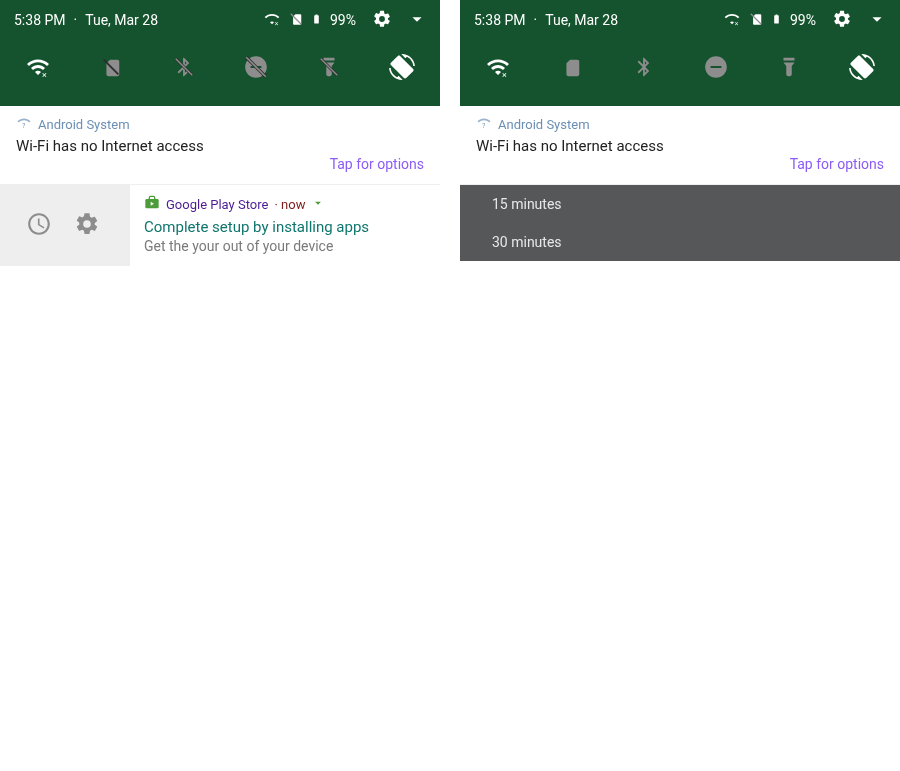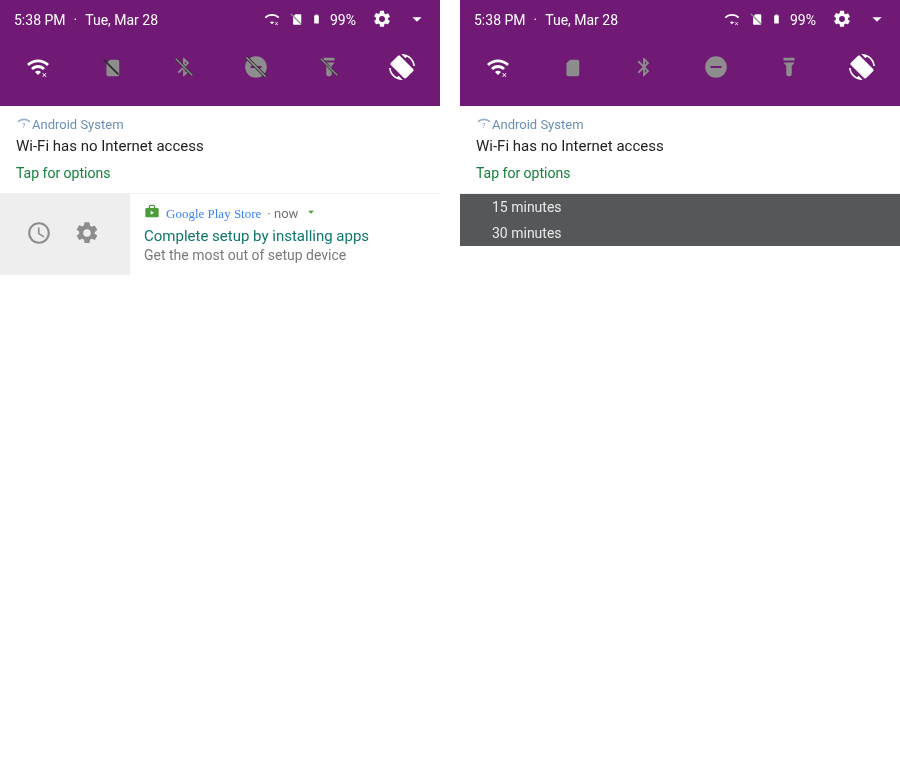--- a/index.html
+++ b/index.html
@@ -13,21 +13,21 @@
   .phone {
     width: 440px;
     height: 771px;
     background: #fff;
     position: relative;
     overflow: hidden;
   }
   .gap { width: 20px; height: 771px; background: #fff; }
   
   .status-panel {
-    background: #701a75;
+    background: #14532d;
     color: #fff;
   }
   .statusbar {
     display: flex;
     align-items: center;
     padding: 6px 12px 6px 14px;
     font-size: 14px;
     gap: 8px;
     height: 40px;
   }
@@ -48,55 +48,56 @@
   .qs.active svg { fill: #fff; }
   
   .notif {
     background: #fff;
     border-bottom: 1px solid #efefef;
     padding: 10px 16px 12px 16px;
   }
   .notif .nhead {
     display: flex;
     align-items: center;
+    gap: 6px;
     font-size: 13px;
     margin-bottom: 4px;
   }
   .notif.android .app { color: #6b8fb5; }
-  .notif .ntitle { font-size: 15px; color: #222; margin-bottom: 10px; }
-  .notif .nsub { font-size: 14px; color: #15803d; }
+  .notif .ntitle { font-size: 15px; color: #222; margin-bottom: 1px; }
+  .notif .nsub { font-size: 14px; color: #8b5cf6; text-align: right; }
   .snooze-row {
     display: flex;
     background: #eeeeee;
   }
   .snooze-actions {
     display: flex;
     align-items: center;
     gap: 22px;
     padding: 0 26px;
     width: 130px;
     flex: 0 0 130px;
   }
   .snooze-actions svg { fill: #8d8d8d; }
   .snooze-notif {
     background: #fff;
     flex: 1;
     padding: 10px 16px 12px 14px;
   }
   .snooze-notif .nhead { display: flex; align-items: center; gap: 6px; font-size: 13px; margin-bottom: 4px; }
-  .snooze-notif .app { color: #3b82f6; font-family: Liberation Serif, serif; }
-  .snooze-notif .meta { color: #737373; }
+  .snooze-notif .app { color: #4c1d95; }
+  .snooze-notif .meta { color: #7f1d1d; }
   .snooze-notif .ntitle { font-size: 15px; color: #0f766e; margin-bottom: 2px; }
   .snooze-notif .nsub { font-size: 14px; color: #7a7a7a; }
   .snooze-menu {
     background: #555758;
     color: #e8e8e8;
   }
   .snooze-menu .opt {
-    padding: 5px 32px;
+    padding: 11px 32px;
     font-size: 14px;
   }
   .home-area {
     position: relative;
     flex: 1;
     overflow: hidden;
   }
   .wallpaper {
     position: absolute;
     inset: 0;
@@ -228,21 +229,21 @@
         </span>
         <span class="app">Google Play Store</span>
         <span class="meta"> · now</span>
         <span>
           <svg width="14" height="14" viewBox="0 0 24 24" fill="#4c9c3a">
               <path d="M7 10l5 5 5-5z"></path>
             </svg>
         </span>
       </div>
       <div class="ntitle">Complete setup by installing apps</div>
-      <div class="nsub">Get the most out of setup device</div>
+      <div class="nsub">Get the your out of your device</div>
     </div>
   </div>
 
   <div class="home-area" style="display:flex;flex-direction:column;">
     <div class="wallpaper"></div>
     <div class="dim-overlay"></div>
 
   </div>
 </div>
 

